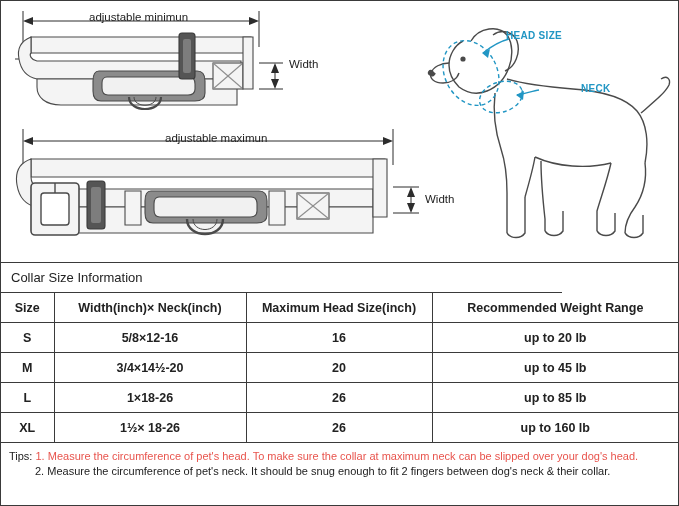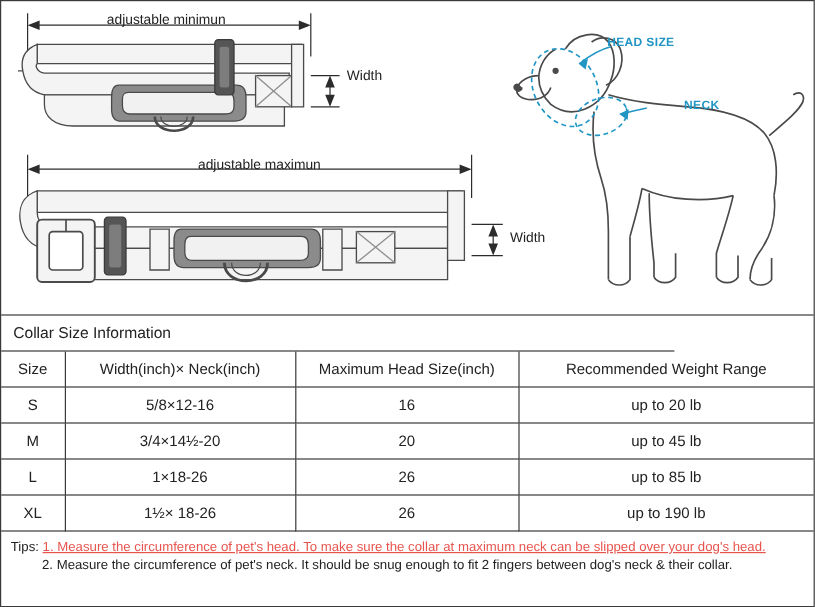--- a/index.html
+++ b/index.html
@@ -67,21 +67,21 @@
   }
   table {
     width: 100%;
     border-collapse: collapse;
     table-layout: fixed;
   }
   th, td {
     border-right: 1px solid #3a3a3a;
     border-bottom: 1px solid #3a3a3a;
     text-align: center;
-    font-weight: normal;
+    font-weight: bold;
     font-size: 12.5px;
     height: 29px;
     color: #222222;
     padding: 0 2px;
   }
   th:last-child, td:last-child {
     border-right: none;
     margin-top: 12px;
   }
   col.c1 { width: 53px; }
@@ -95,21 +95,20 @@
     box-sizing: border-box;
   }
   .tip-line {
     font-size: 11px;
     line-height: 15px;
     color: #222222;
     white-space: nowrap;
   }
   .tip-red {
     color: #e8544d;
-    text-decoration: underline;
   }
   .tip-indent {
     padding-left: 26px;
   }
 </style>
 </head>
 <body>
 
 <div id="page">
 
@@ -242,21 +241,21 @@
           <polygon points="515,94 523,90 522,99" fill="#2196c4" stroke="none"></polygon>
         </g>
       </g>
     </svg>
 
     <div class="dlabel" style="left:88px; top:10px;">adjustable minimun</div>
     <div class="dlabel" style="left:164px; top:131px;">adjustable maximun</div>
     <div class="dlabel" style="left:288px; top:57px;">Width</div>
     <div class="dlabel" style="left:424px; top:192px;">Width</div>
     <div class="dlabel teal" style="left:505px; top:29px;">HEAD SIZE</div>
-    <div class="dlabel teal" style="left:537px; top:82px;padding-left:32px;">NECK</div>
+    <div class="dlabel teal" style="left:548px; top:82px;padding-left:32px;">NECK</div>
   </div>
 
   <div id="tablewrap">
     <div class="tbl-title">Collar Size Information</div>
 
     <table>
       <colgroup>
         <col class="c1">
           <col class="c2">
           <col class="c3">
@@ -286,21 +285,21 @@
         <tr>
           <td>L</td>
           <td>1×18-26</td>
           <td>26</td>
           <td>up to 85 lb</td>
         </tr>
         <tr>
           <td>XL</td>
           <td>1½× 18-26</td>
           <td>26</td>
-          <td>up to 190 lb</td>
+          <td>up to 160 lb</td>
         </tr>
       </tbody>
     </table>
   </div>
 
   <div id="tips">
     <div class="tip-line">
       <span>Tips:</span>
       <span class="tip-red">1. Measure the circumference of pet's head.  To make sure the collar at maximum neck can be slipped over your dog's head.</span>
     </div>

